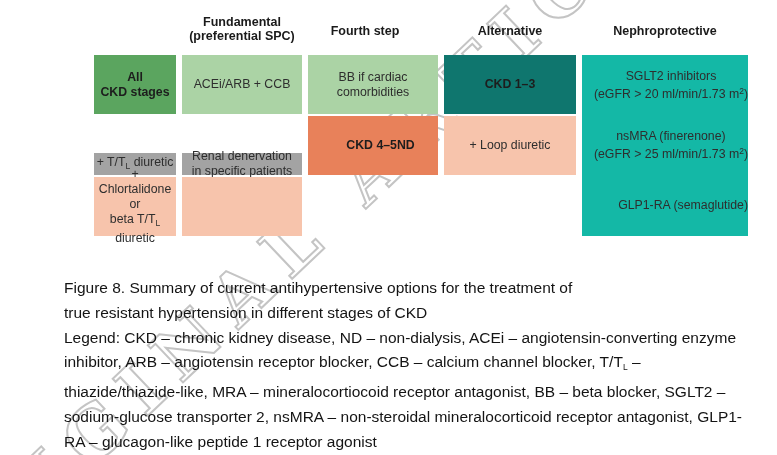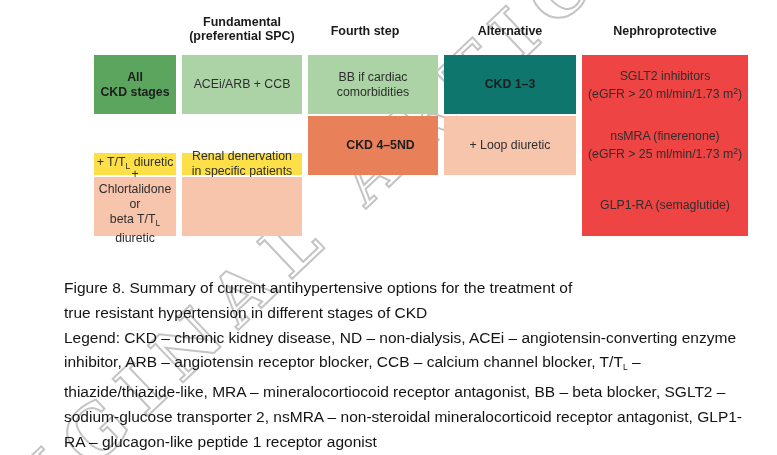--- a/index.html
+++ b/index.html
@@ -35,24 +35,24 @@
     column-gap:6px;row-gap:2px;
   }
   .cell{
     display:flex;flex-direction:column;align-items:center;justify-content:center;
     text-align:center;font-size:12.3px;line-height:15px;color:#2e2e2e;
   }
   .cell.hdr{font-weight:bold;color:#1d1d1d;}
   .bg-green-d{background:#5ba55f;}
   .bg-green-l{background:#abd3a5;}
   .bg-amber-d{background:#0f766e;}
-  .bg-amber-l{background:#fde047;margin-top:37px;}
+  .bg-amber-l{background:#a3a3a3;margin-top:37px;}
   .bg-salmon-d{background:#e8815a;padding-left:15px;}
   .bg-salmon-l{background:#f7c4ac;}
-  .bg-blue{background:#ef4444;}
+  .bg-blue{background:#14b8a6;align-items:flex-end;}
   .nephro-col{
     grid-column:5;grid-row:1 / span 3;
     display:flex;flex-direction:column;
   }
   .nephro-block{
     flex:1;display:flex;flex-direction:column;align-items:center;justify-content:center;
     text-align:center;font-size:12.3px;line-height:15px;color:#2e2e2e;
   }
   sub.sm{font-size:8.5px;vertical-align:-3px;}
   sup.sm{font-size:8.5px;vertical-align:4px;}

